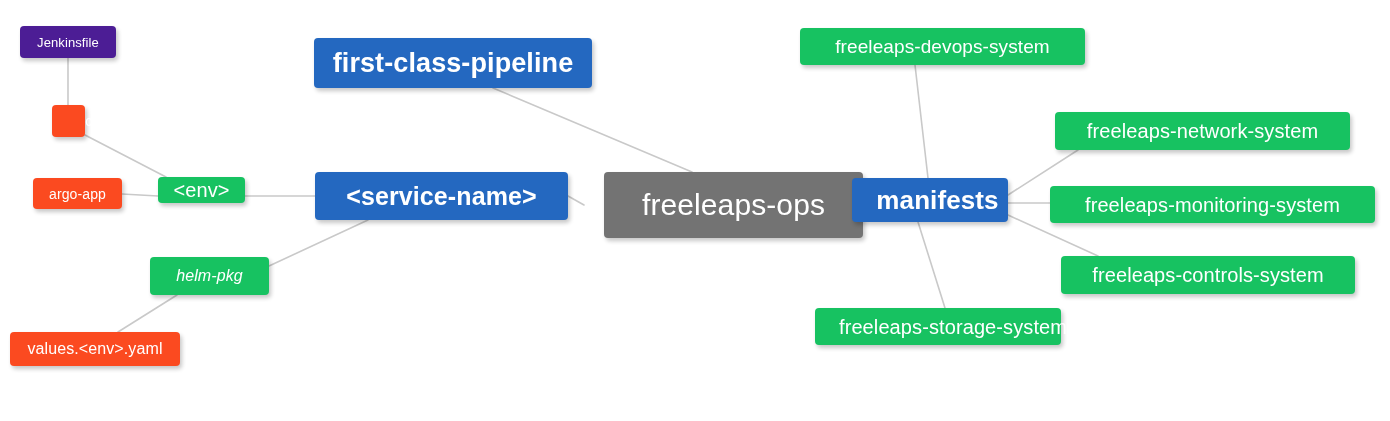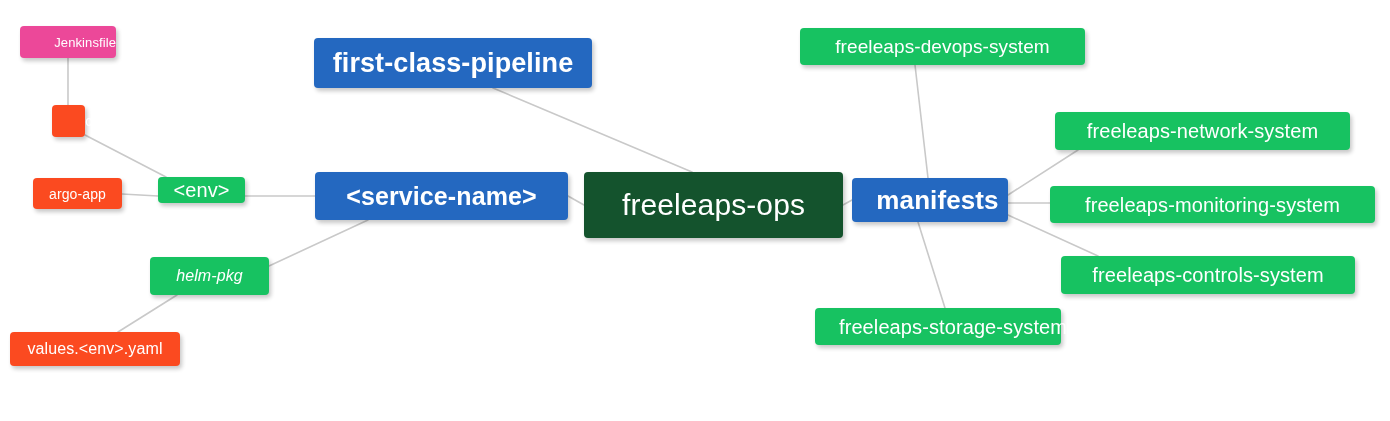--- a/index.html
+++ b/index.html
@@ -40,24 +40,24 @@
     box-shadow: 2px 3px 4px rgba(0,0,0,0.22);
     cursor: pointer;
     user-select: none;
     letter-spacing: 0.1px;
   }
   .node-label {
     display: block;
     white-space: nowrap;
   }
   
-  .c-root   { background: #14532d; }
+  .c-root   { background: #737373; margin-left: 20px; }
   .c-blue   { background: #2468c0; font-weight: bold; }
   .c-green  { background: #17c261; }
-  .c-orange { background: #ec4899; justify-content: flex-end; }
+  .c-orange { background: #4c1d95; }
   .c-red    { background: #fb4a20; }
 </style>
 </head>
 <body>
 
 <div id="mindmap">
   <svg id="edge-layer" viewBox="0 0 1390 421" width="1390" height="421" xmlns="http://www.w3.org/2000/svg">
       <line x1="584" y1="205" x2="568" y2="196" stroke="#c9c9c9" stroke-width="1.6" stroke-linecap="round"></line>
       <line x1="692" y1="172" x2="493" y2="88" stroke="#c9c9c9" stroke-width="1.6" stroke-linecap="round"></line>
       <line x1="843" y1="205" x2="852" y2="200" stroke="#c9c9c9" stroke-width="1.6" stroke-linecap="round"></line>

